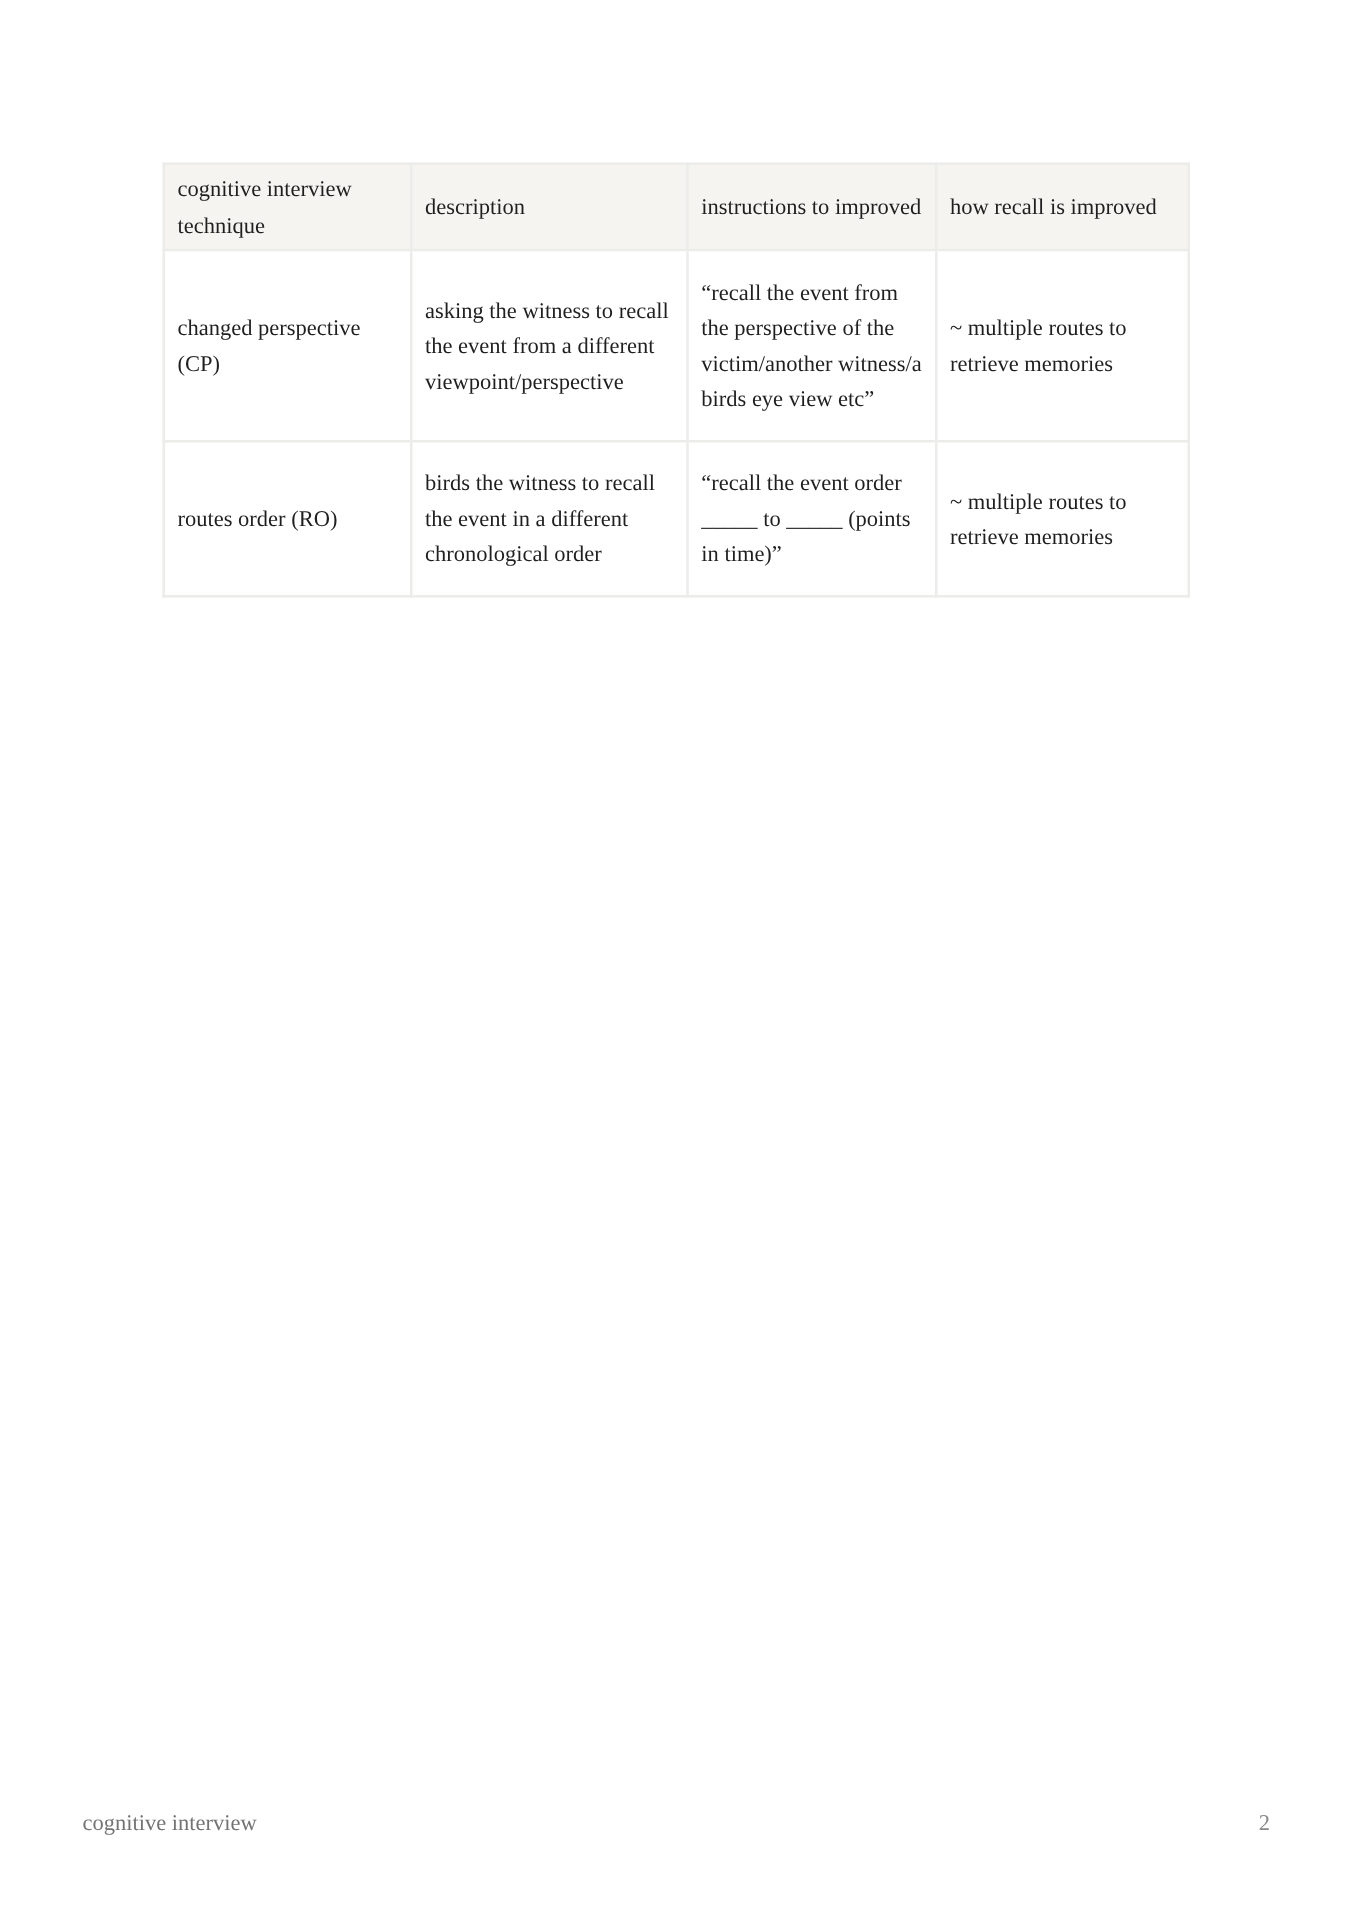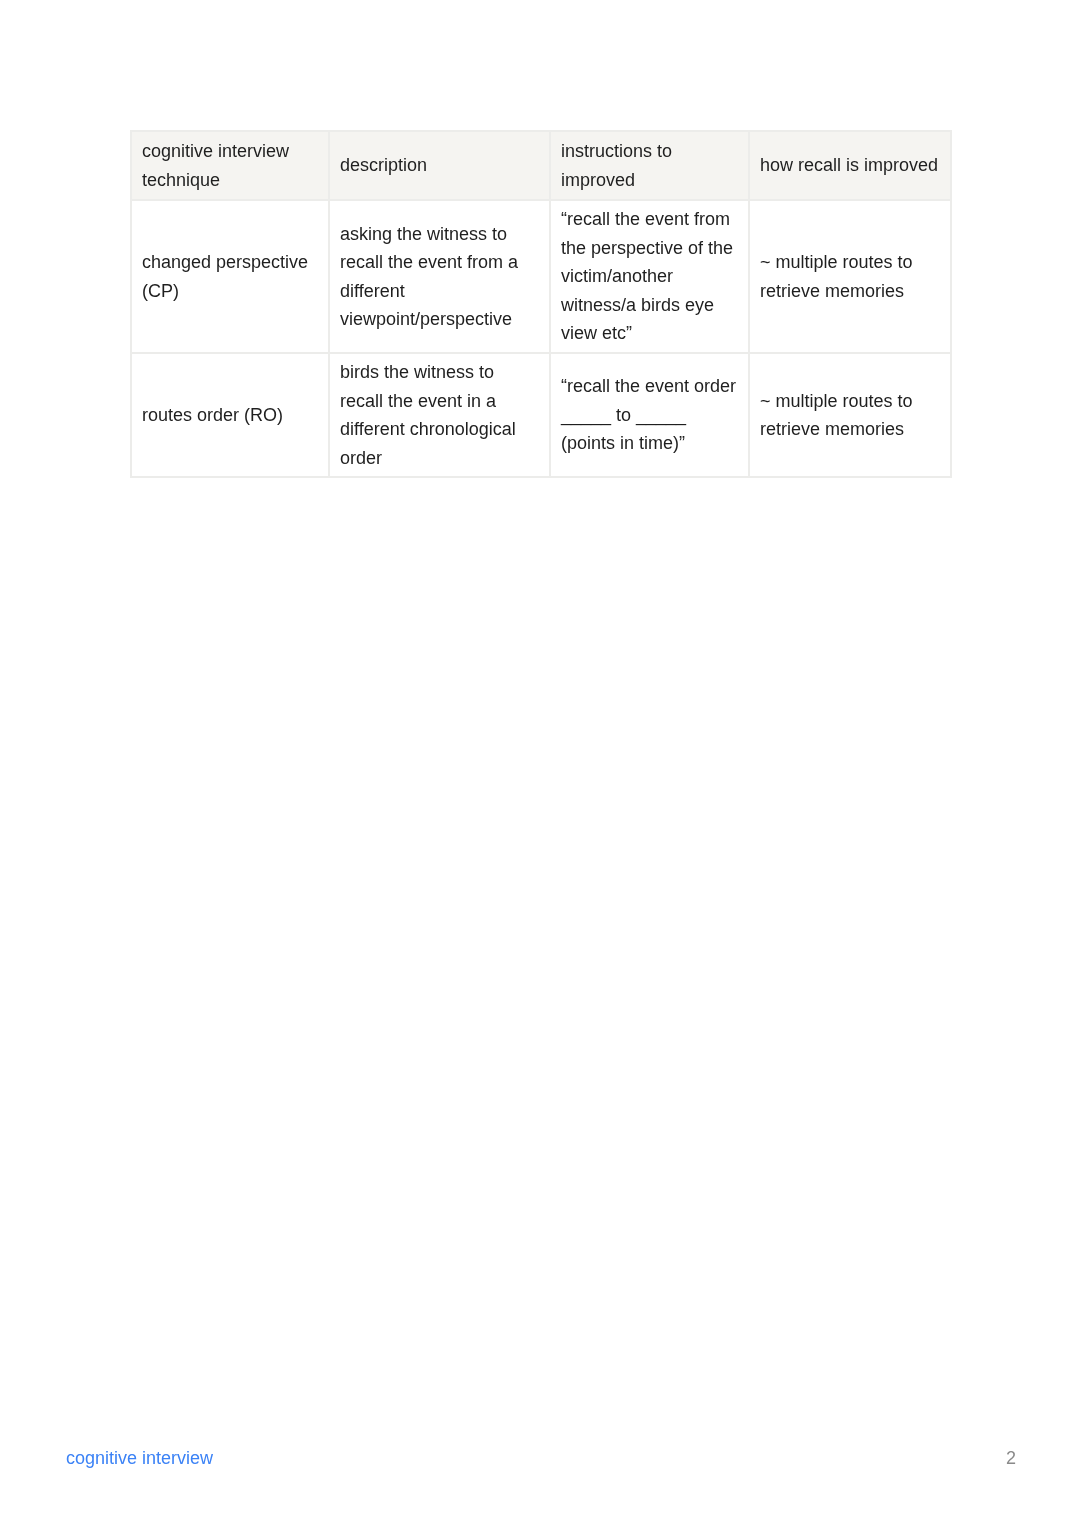--- a/index.html
+++ b/index.html
@@ -14,20 +14,21 @@
       overflow: hidden;
       font-family: "Liberation Sans", sans-serif;
       color: #1f1f1f;
     }
     .page {
       position: absolute;
       left: 0; top: 0;
       width: 1080px;
       height: 1528px;
       background: #ffffff;
+      font-family: Liberation Serif, serif;
     }
     table.notes-table {
       position: absolute;
       left: 130px;
       top: 130px;
       width: 820px;
       border-collapse: collapse;
       table-layout: fixed;
       font-size: 18px;
       line-height: 28.5px;
@@ -54,21 +55,21 @@
     }
     table.notes-table tbody tr.row-cp td { height: 143px; }
     table.notes-table tbody tr.row-ro td { height: 114px; }
     .cell-text { display: block; white-space: pre-line; }
 
     .footer-title {
       position: absolute;
       left: 66px;
       top: 1448px;
       font-size: 18px;
-      color: #3b82f6;
+      color: #737373;
     }
     .footer-page {
       position: absolute;
       right: 64px;
       top: 1448px;
       font-size: 18px;
       color: #8a8a8a;
     }
   </style>
 </head>

